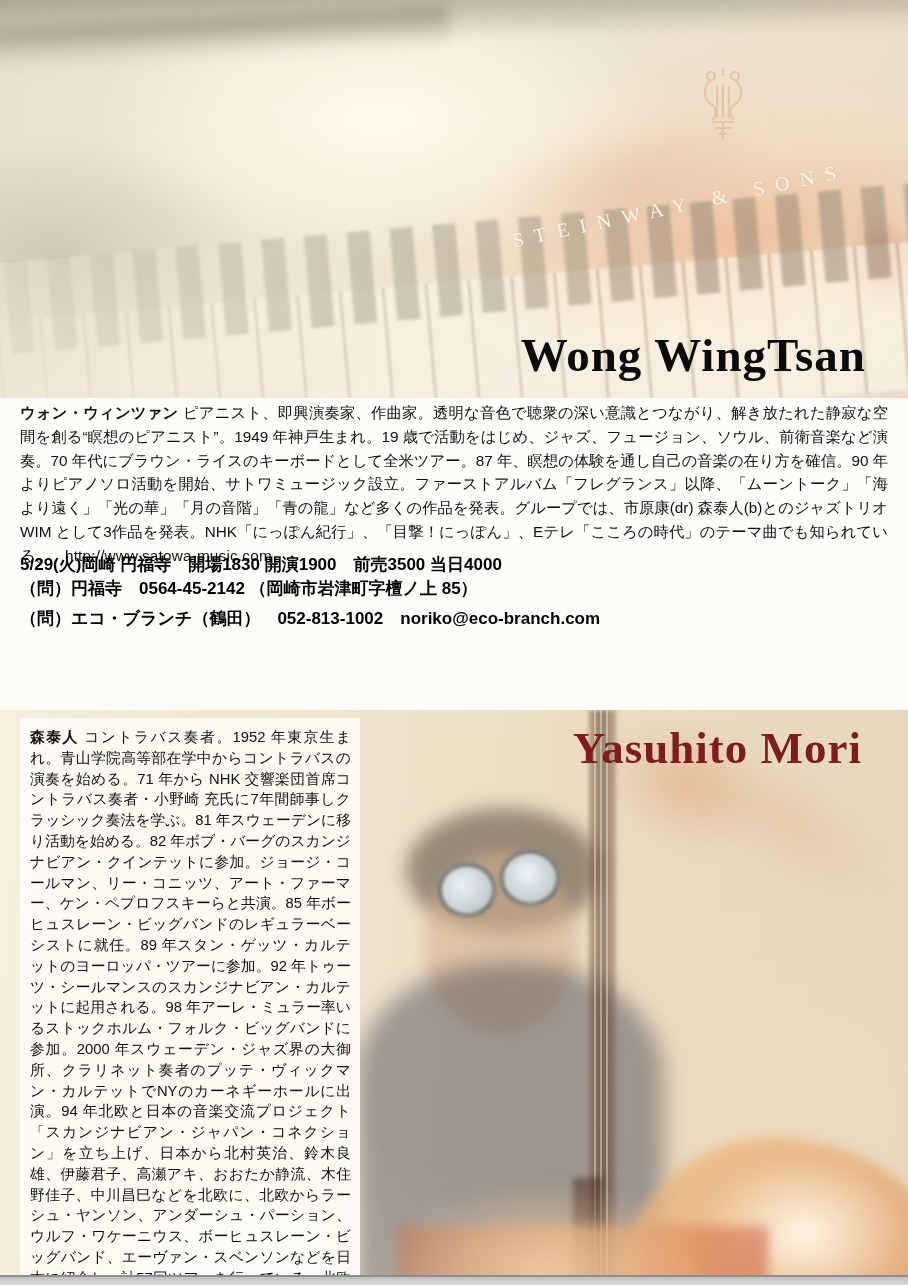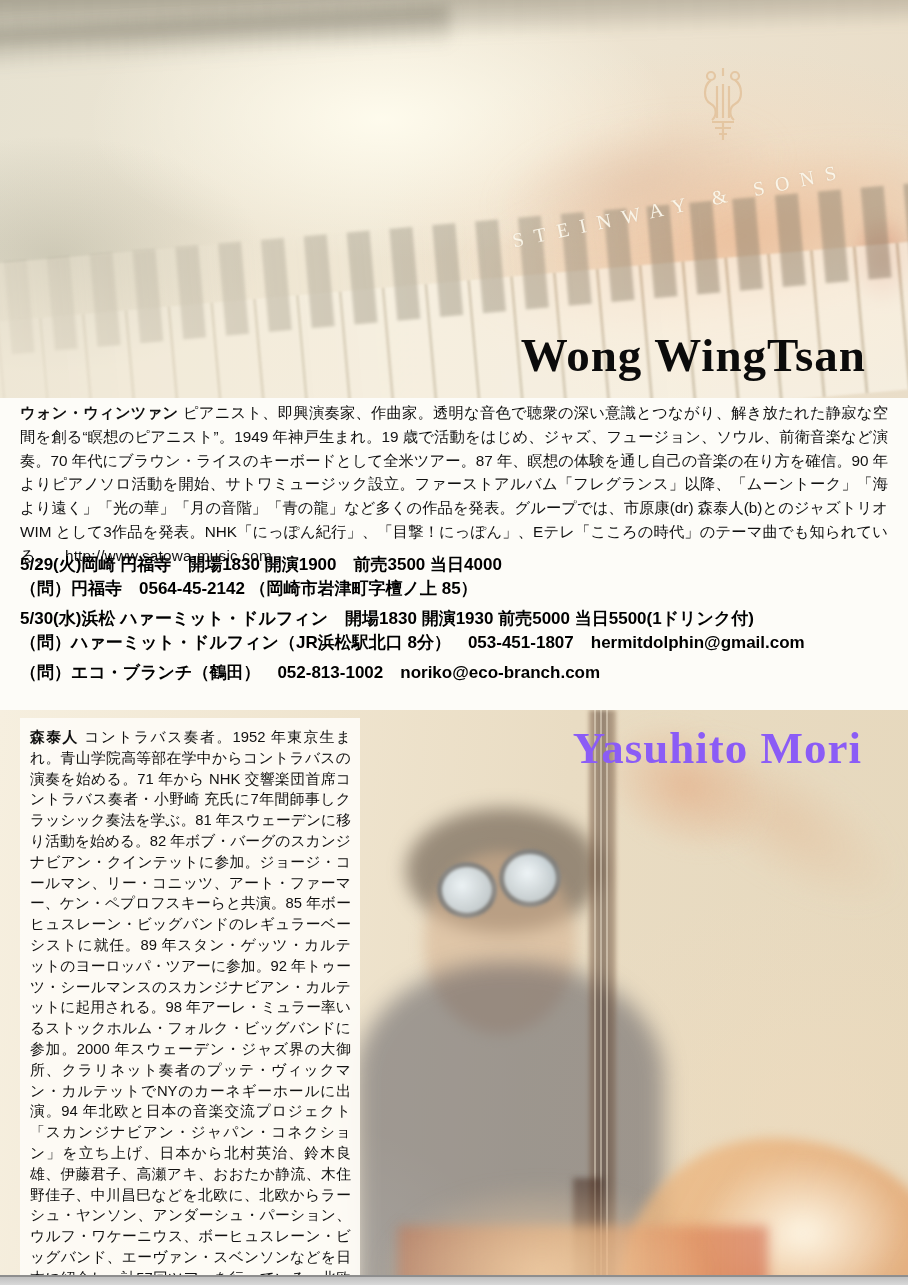--- a/index.html
+++ b/index.html
@@ -47,21 +47,21 @@
     position:absolute;left:508px;top:186px;width:420px;
     transform:rotate(-12deg);transform-origin:center;
     font-family:"Liberation Serif",serif;font-size:20px;letter-spacing:11px;
     color:rgba(252,248,238,.92);text-shadow:0 0 2px rgba(208,186,156,.55);white-space:nowrap;}
   
   .wong-title{position:absolute;top:326px;right:38px;margin:4px;
     font-family:"Liberation Serif",serif;font-weight:bold;font-size:47px;line-height:1.1;
     color:#0b0b0b;letter-spacing:1px;}
   .mori-title{position:absolute;top:14px;right:46px;margin:0;
     font-family:"Liberation Serif",serif;font-weight:bold;font-size:45px;line-height:1.1;
-    color:#8b5cf6;letter-spacing:1px;}
+    color:#7f1d1d;letter-spacing:1px;}
   
   .wong-bio{position:absolute;left:20px;top:401px;width:868px;margin:0;
     font-size:15.3px;line-height:23.8px;text-align:justify;color:#101010;}
   .wong-bio .url{margin-left:14px;letter-spacing:.2px;}
   
   .events{position:absolute;left:20px;top:553px;width:880px;color:#000;font-weight:bold;}
   .event{margin-bottom:6px;}
   .event-main{font-size:17px;line-height:24px;white-space:nowrap;}
   .event-contact{font-size:17px;line-height:24px;white-space:nowrap;}
   
@@ -143,24 +143,20 @@
   <h1 class="wong-title">Wong WingTsan</h1>
 
   <p class="wong-bio"><b>ウォン・ウィンツァン</b><span> ピアニスト、即興演奏家、作曲家。透明な音色で聴衆の深い意識とつながり、解き放たれた静寂な空間を創る“瞑想のピアニスト”。1949 年神戸生まれ。19 歳で活動をはじめ、ジャズ、フュージョン、ソウル、前衛音楽など演奏。70 年代にブラウン・ライスのキーボードとして全米ツアー。87 年、瞑想の体験を通し自己の音楽の在り方を確信。90 年よりピアノソロ活動を開始、サトワミュージック設立。ファーストアルバム「フレグランス」以降、「ムーントーク」「海より遠く」「光の華」「月の音階」「青の龍」など多くの作品を発表。グループでは、市原康(dr) 森泰人(b)とのジャズトリオ WIM として3作品を発表。NHK「にっぽん紀行」、「目撃！にっぽん」、Eテレ「こころの時代」のテーマ曲でも知られている。</span><span class="url">http://www.satowa-music.com</span></p>
 
   <div class="events">
     <div class="event">
       <div class="event-main">5/29(火)岡崎 円福寺　開場1830 開演1900　前売3500 当日4000</div>
       <div class="event-contact">（問）円福寺　0564-45-2142 （岡崎市岩津町字檀ノ上 85）</div>
     </div>
     <div class="event">
-      <div class="event-main">5/30(水)浜松 ハァーミット・ドルフィン　開場1830 開演1930 前売5000 当日5500(1ドリンク付)</div>
-      <div class="event-contact">（問）ハァーミット・ドルフィン（JR浜松駅北口 8分）　053-451-1807　hermitdolphin@gmail.com</div>
-    </div>
-    <div class="event">
       <div class="event-contact">（問）エコ・ブランチ（鶴田）　052-813-1002　noriko@eco-branch.com</div>
     </div>
   </div>
 
   <div class="bottom">
     <div class="photo-bottom">
       <div class="m-hair"></div>
       <div class="m-face"></div>
       <div class="m-glass-l"></div>
       <div class="m-glass-r"></div>

